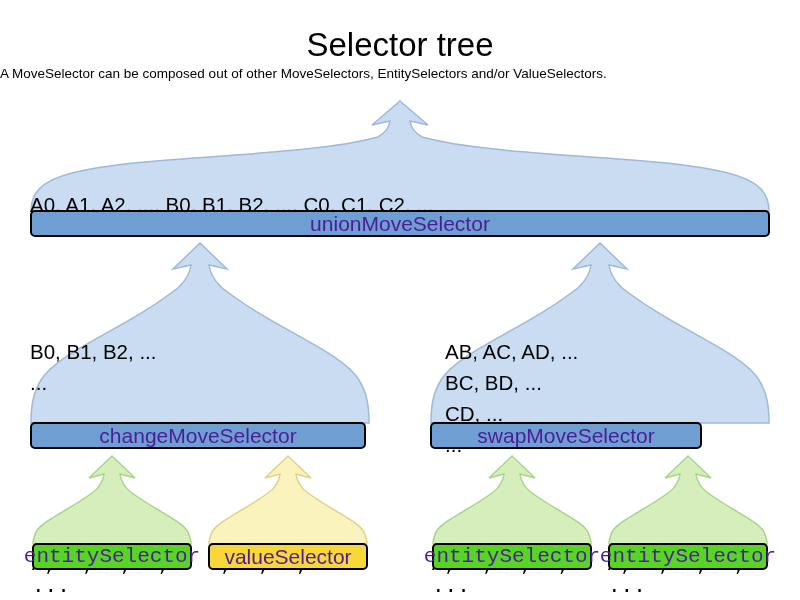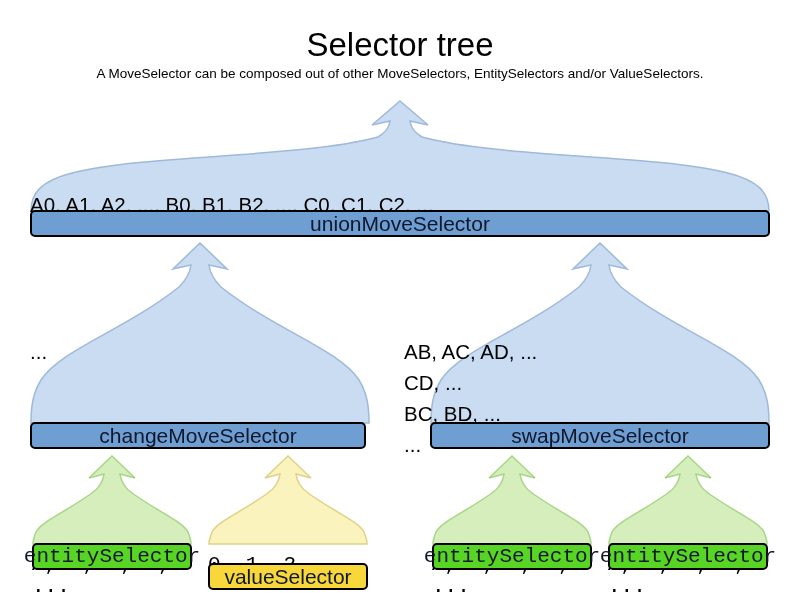--- a/index.html
+++ b/index.html
@@ -5,40 +5,40 @@
   html,body { margin:0; padding:0; background:#fff; }
   .canvas {
     position:relative; width:800px; height:600px; background:#ffffff;
     font-family:"Liberation Sans", sans-serif; overflow:hidden; color:#000;
   }
   .title {
     position:absolute; top:26px; left:0; width:800px; text-align:center;
     font-size:33px; font-weight:400; letter-spacing:0px;
   }
   .subtitle {
-    position:absolute; top:66px; left:0; width:800px; text-align:center;
+    position:absolute; top:66px; left:0; width:800px; text-align:left;
     font-size:13.5px; font-weight:400;
   }
   svg.dome { position:absolute; display:block; }
   .blue-dome   { fill:#c9dcf1; stroke:#9fb9da; stroke-width:1.5; }
   .green-dome  { fill:#d5eebc; stroke:#a6d787; stroke-width:1.5; }
   .yellow-dome { fill:#faf3bd; stroke:#e0d184; stroke-width:1.5; }
   .lines {
     position:absolute; text-align:left; font-size:20.5px; color:#000;margin-top:40px;
   }
   .lines.small { font-size:21px;font-family:Liberation Mono, monospace; }
   .bar {
     position:absolute; box-sizing:border-box; height:27px;
     border:2px solid #000000; border-radius:5px;
     display:flex; align-items:center; justify-content:center;
-    font-size:21px; color:#0f172a;
+    font-size:21px; color:#4c1d95;
   }
   .bar.blue   { background:#6f9ed3; }
   .bar.green  { background:#58d524;font-family:Liberation Mono, monospace; }
-  .bar.yellow { background:#f7d73a;margin-top:20px; }
+  .bar.yellow { background:#f7d73a; }
 </style>
 </head>
 <body>
 
 <div class="canvas">
 
   <div class="title">Selector tree</div>
   <div class="subtitle">A MoveSelector can be composed out of other MoveSelectors, EntitySelectors and/or ValueSelectors.</div>
 
   <div>
@@ -51,38 +51,39 @@
     <div class="bar blue" style="left:30px;top:210px;width:740px">
       <span>unionMoveSelector</span>
     </div>
   </div>
 
   <div>
     <svg class="dome" style="left:30px;top:242px" width="340" height="182" viewBox="0 0 340 182">
       <path class="blue-dome" d="M170 1 L197 27 L179 23 C180 31 184 38 191 45 C245 88 310 108 329 138 C337 151 339 164 339 181 L1 181 C1 164 3 151 11 138 C30 108 95 88 149 45 C156 38 160 31 161 23 L143 27 Z"></path>
     </svg>
     <div class="lines" style="left:30px;top:296px;width:340px;line-height:31px">
+      <div>B0, B1, B2, ...</div>
       <div>...</div>
     </div>
     <div class="bar blue" style="left:30px;top:422px;width:336px">
       <span>changeMoveSelector</span>
     </div>
   </div>
 
   <div>
     <svg class="dome" style="left:430px;top:242px" width="340" height="182" viewBox="0 0 340 182">
       <path class="blue-dome" d="M170 1 L197 27 L179 23 C180 31 184 38 191 45 C245 88 310 108 329 138 C337 151 339 164 339 181 L1 181 C1 164 3 151 11 138 C30 108 95 88 149 45 C156 38 160 31 161 23 L143 27 Z"></path>
     </svg>
-    <div class="lines" style="left:404px;top:296px;width:340px;line-height:31px">
+    <div class="lines" style="left:445px;top:296px;width:340px;line-height:31px">
       <div>AB, AC, AD, ...</div>
+      <div>BC, BD, ...</div>
       <div>CD, ...</div>
-      <div>BC, BD, ...</div>
       <div>...</div>
     </div>
-    <div class="bar blue" style="left:430px;top:422px;width:340px">
+    <div class="bar blue" style="left:430px;top:422px;width:272px">
       <span>swapMoveSelector</span>
     </div>
   </div>
 
   <div>
     <svg class="dome" style="left:32px;top:455px" width="160" height="90" viewBox="0 0 160 90">
       <path class="green-dome" d="M80 1 L103 23 L88 19 C89 27 93 33 100 38 C128 58 150 66 156 77 C158 82 159 85 159 89 L1 89 C1 85 2 82 4 77 C10 66 32 58 60 38 C67 33 71 27 72 19 L57 23 Z"></path>
     </svg>
     <div class="lines small" style="left:32px;top:514px;width:160px;line-height:22px">
       <div>A, B, C, D, ...</div>

